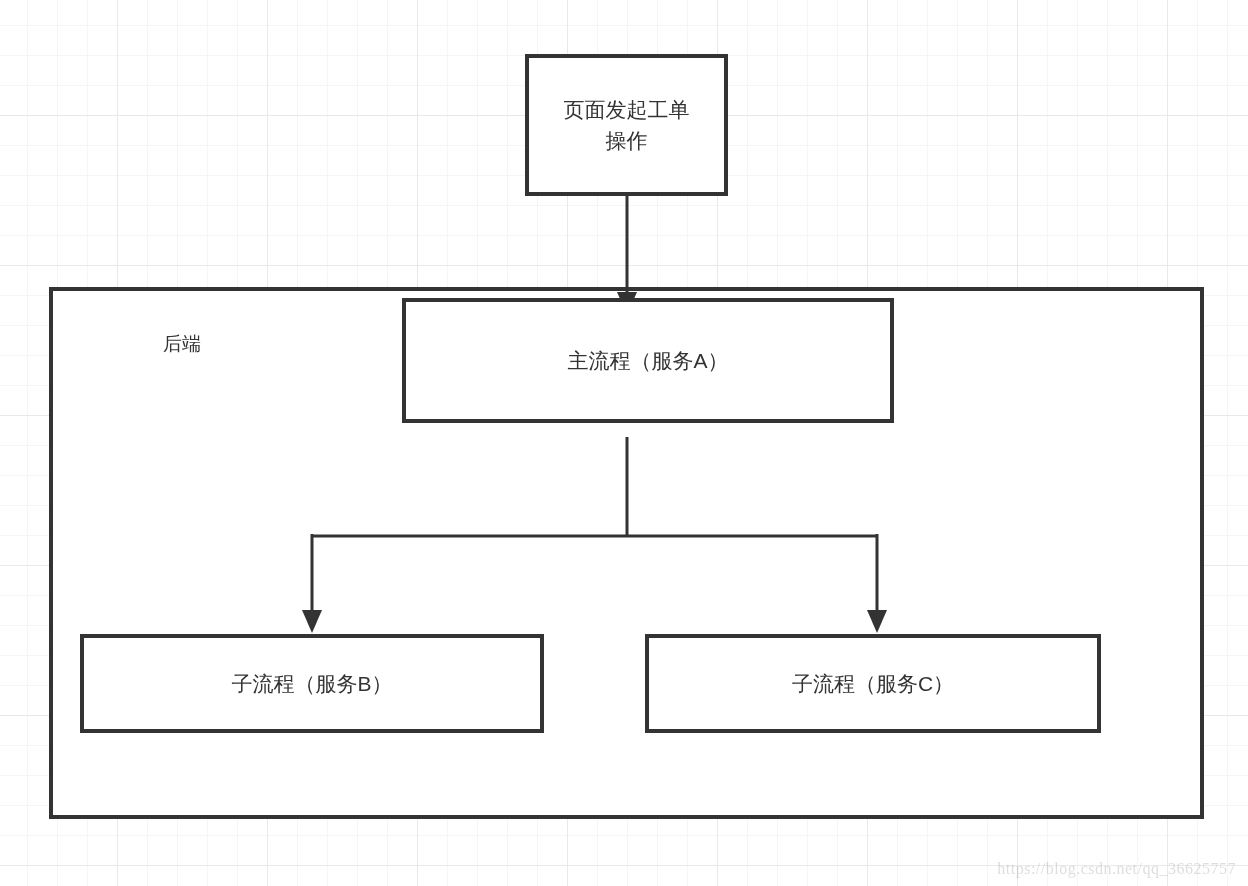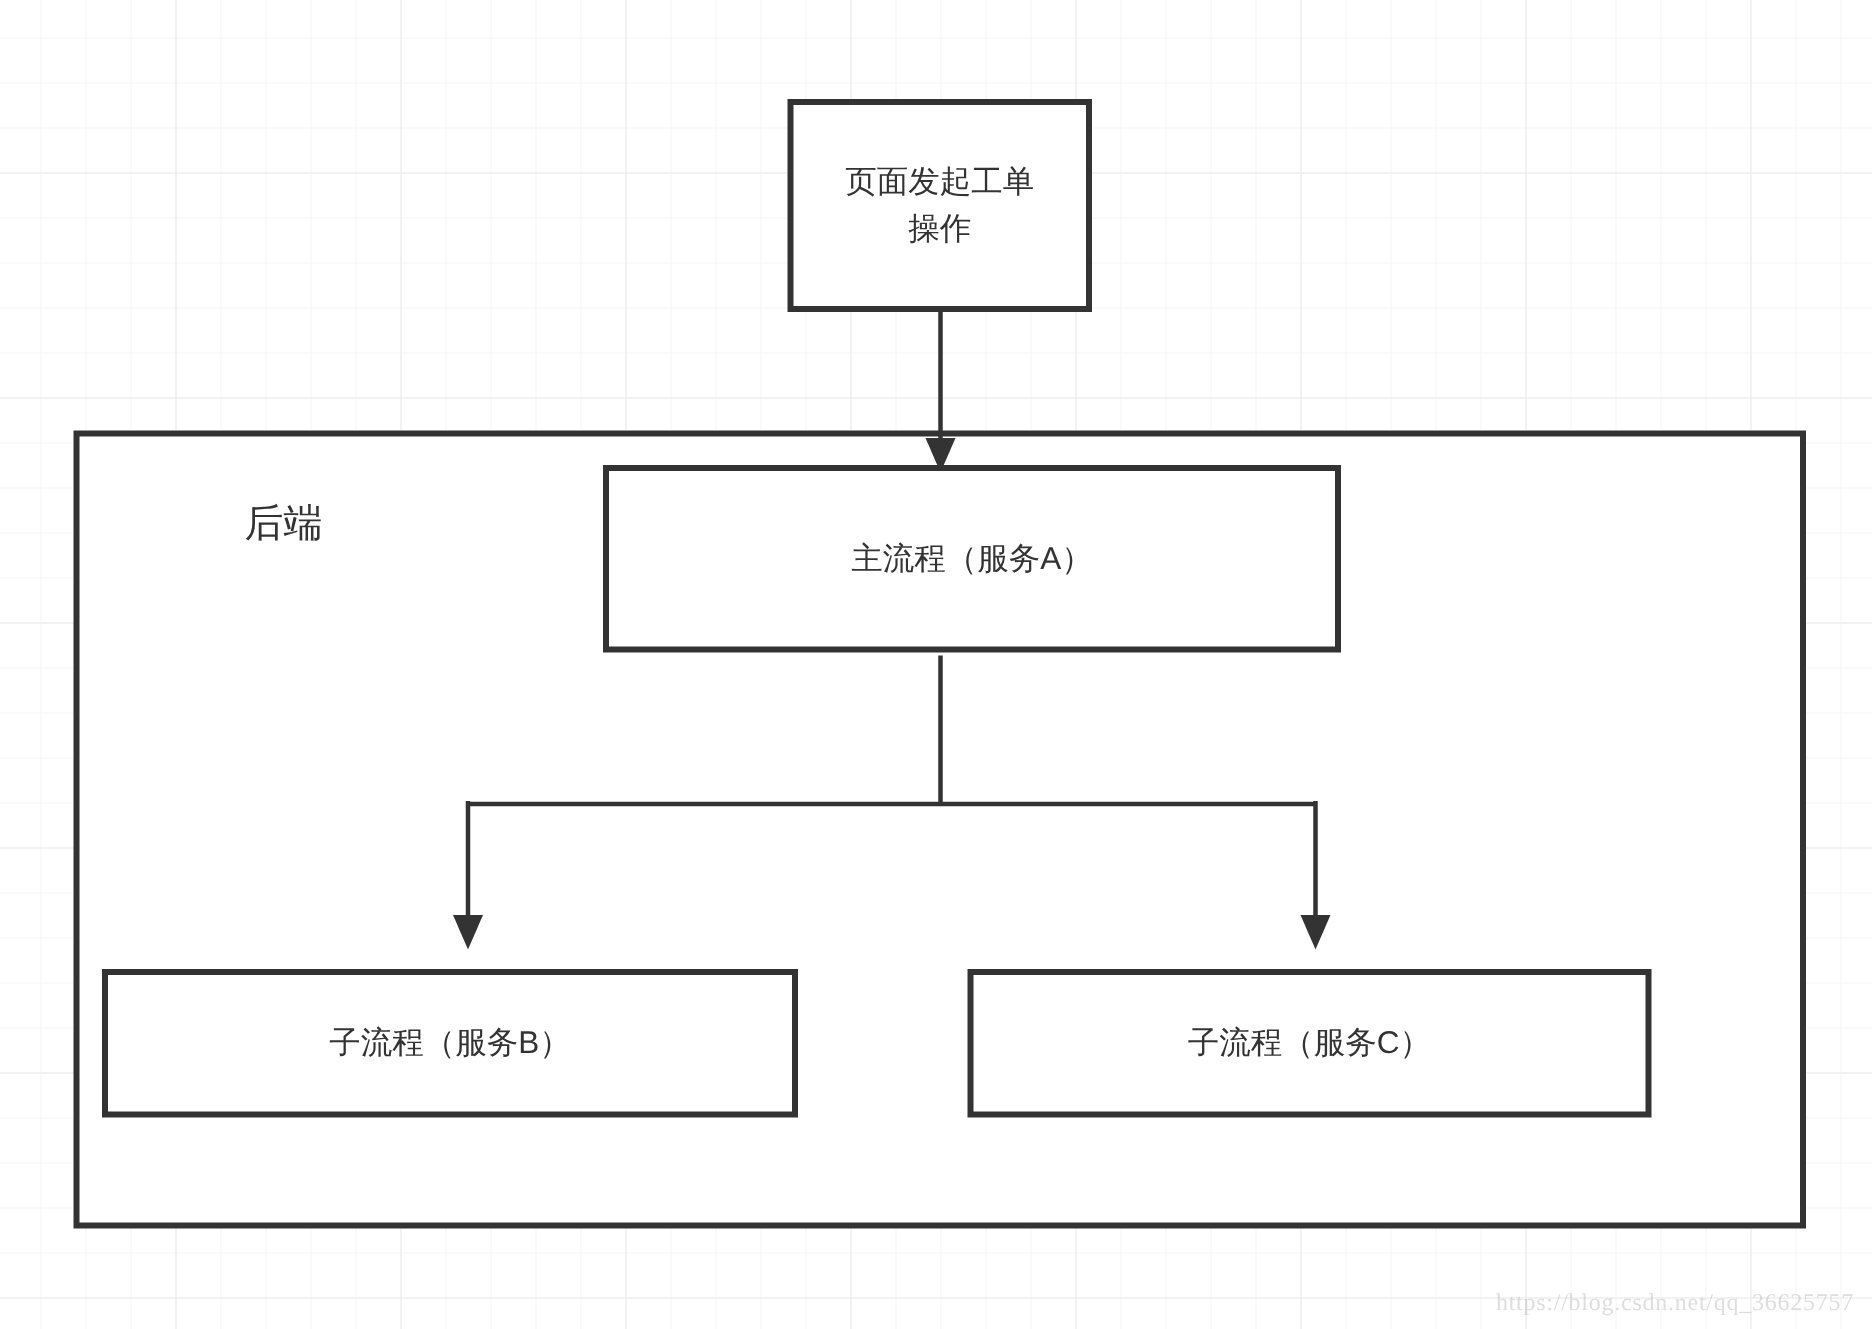--- a/index.html
+++ b/index.html
@@ -41,30 +41,29 @@
     box-sizing: border-box;
     display: flex;
     align-items: center;
     justify-content: center;
     text-align: center;
     font-size: 21px;
     color: #333333;
     white-space: pre-line;
     line-height: 1.5;
     z-index: 3;
-    margin-top: 12px;
   }
   .node-start { left: 525px; top: 54px;  width: 203px; height: 142px; }
   .node-main  { left: 402px; top: 298px; width: 492px; height: 125px; }
-  .node-sub-b { left: 68px;  top: 634px; width: 464px; height: 99px; }
+  .node-sub-b { left: 80px;  top: 634px; width: 464px; height: 99px; }
   .node-sub-c { left: 645px; top: 634px; width: 456px; height: 99px; }
   .group-label {
     position: absolute;
     left: 163px; top: 331px;
-    font-size: 26px;
+    font-size: 19px;
     color: #333333;
     z-index: 3;
   }
   .note {
     position: absolute;
     left: 124px; top: 760px;
     font-size: 24px;
     font-weight: 500;
     color: #e60000;
     z-index: 3;

